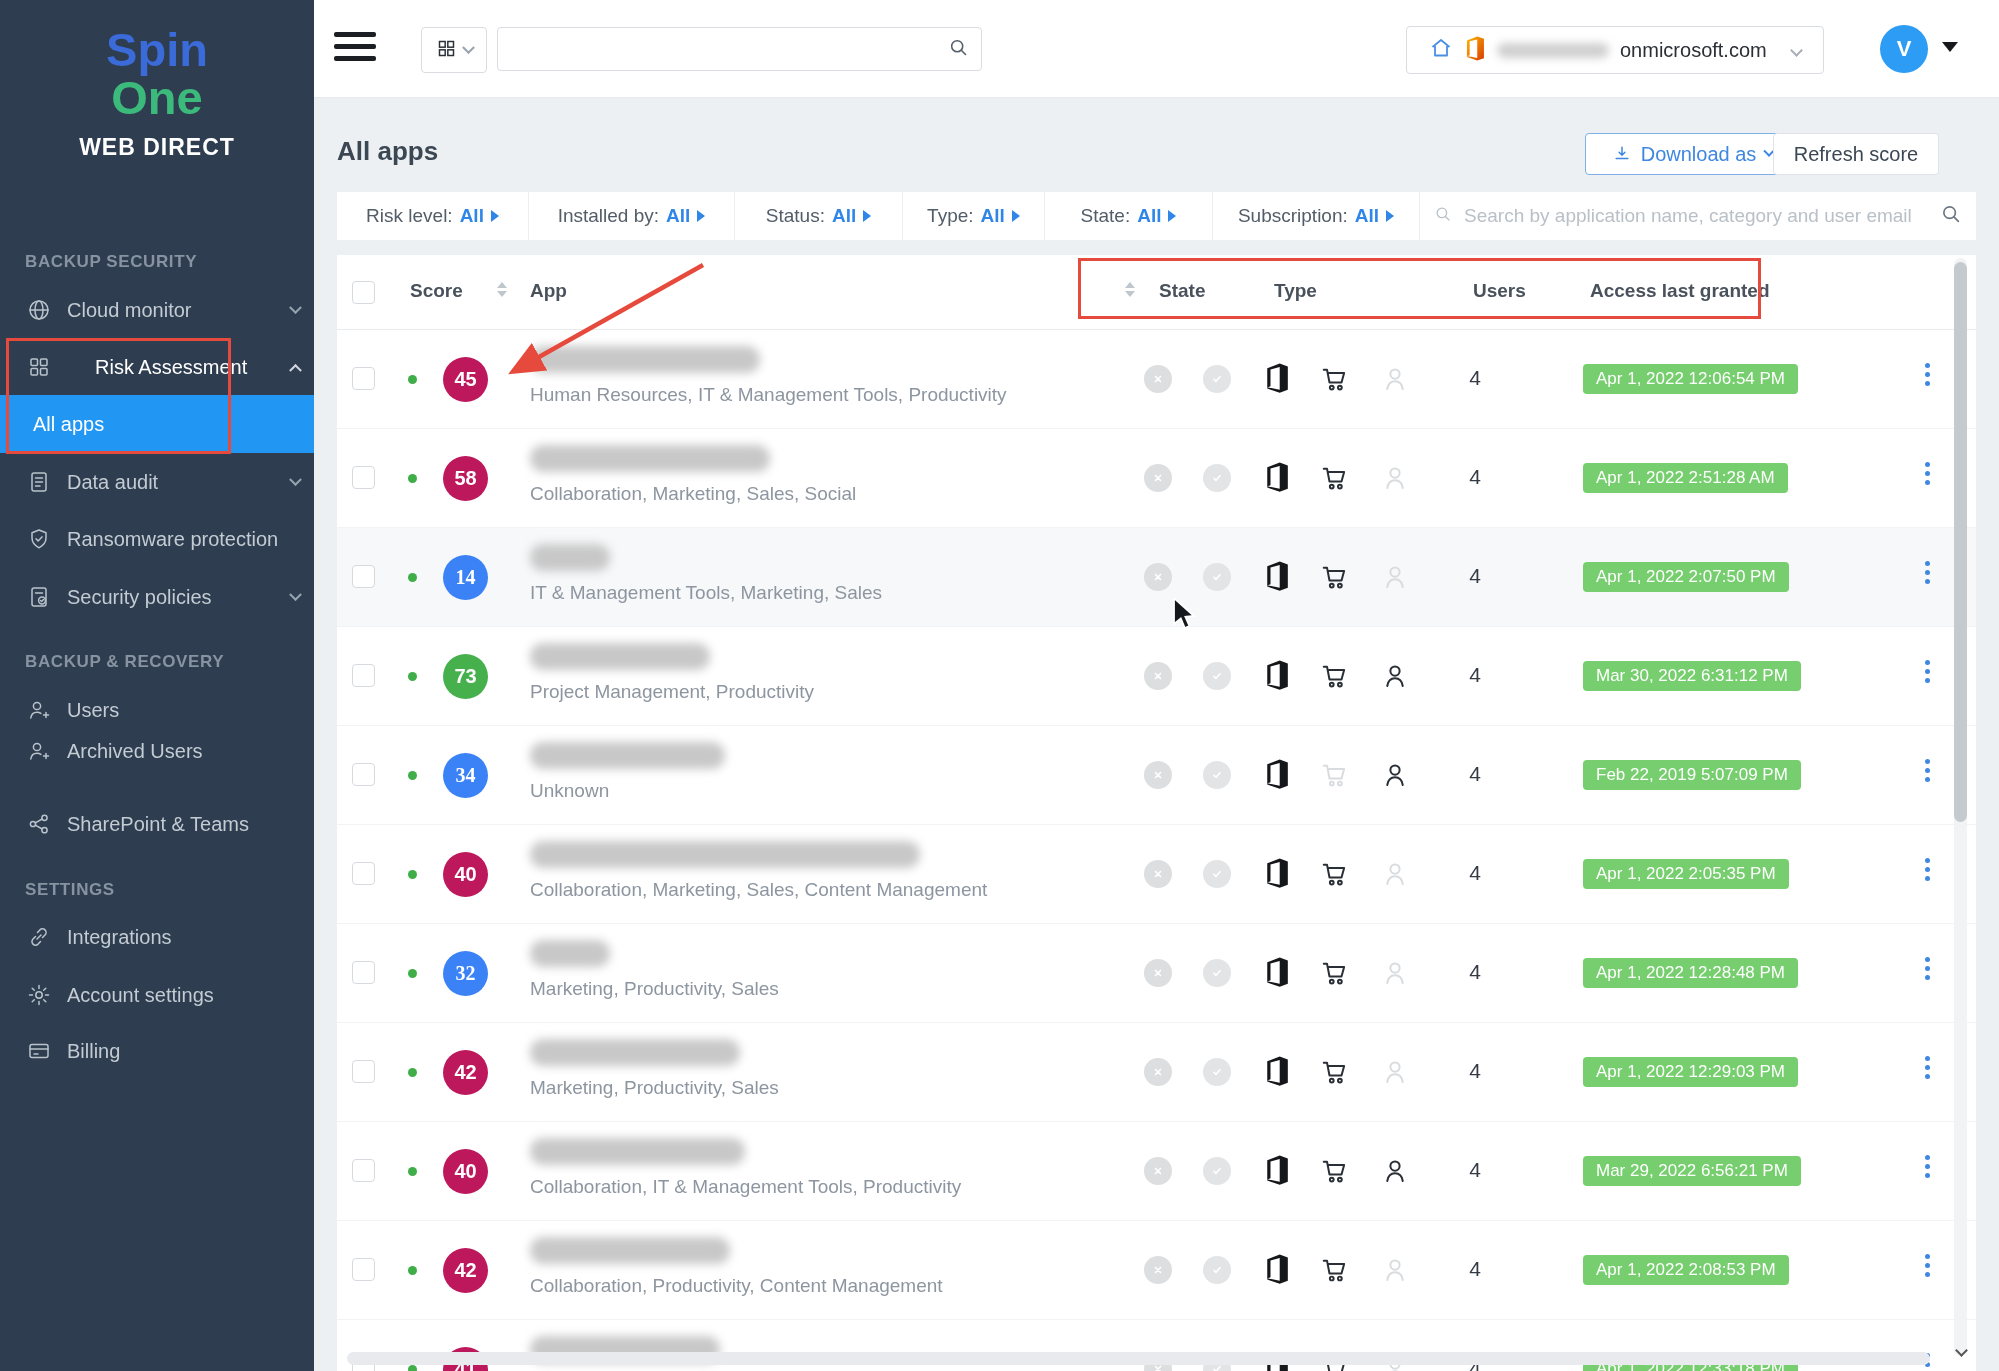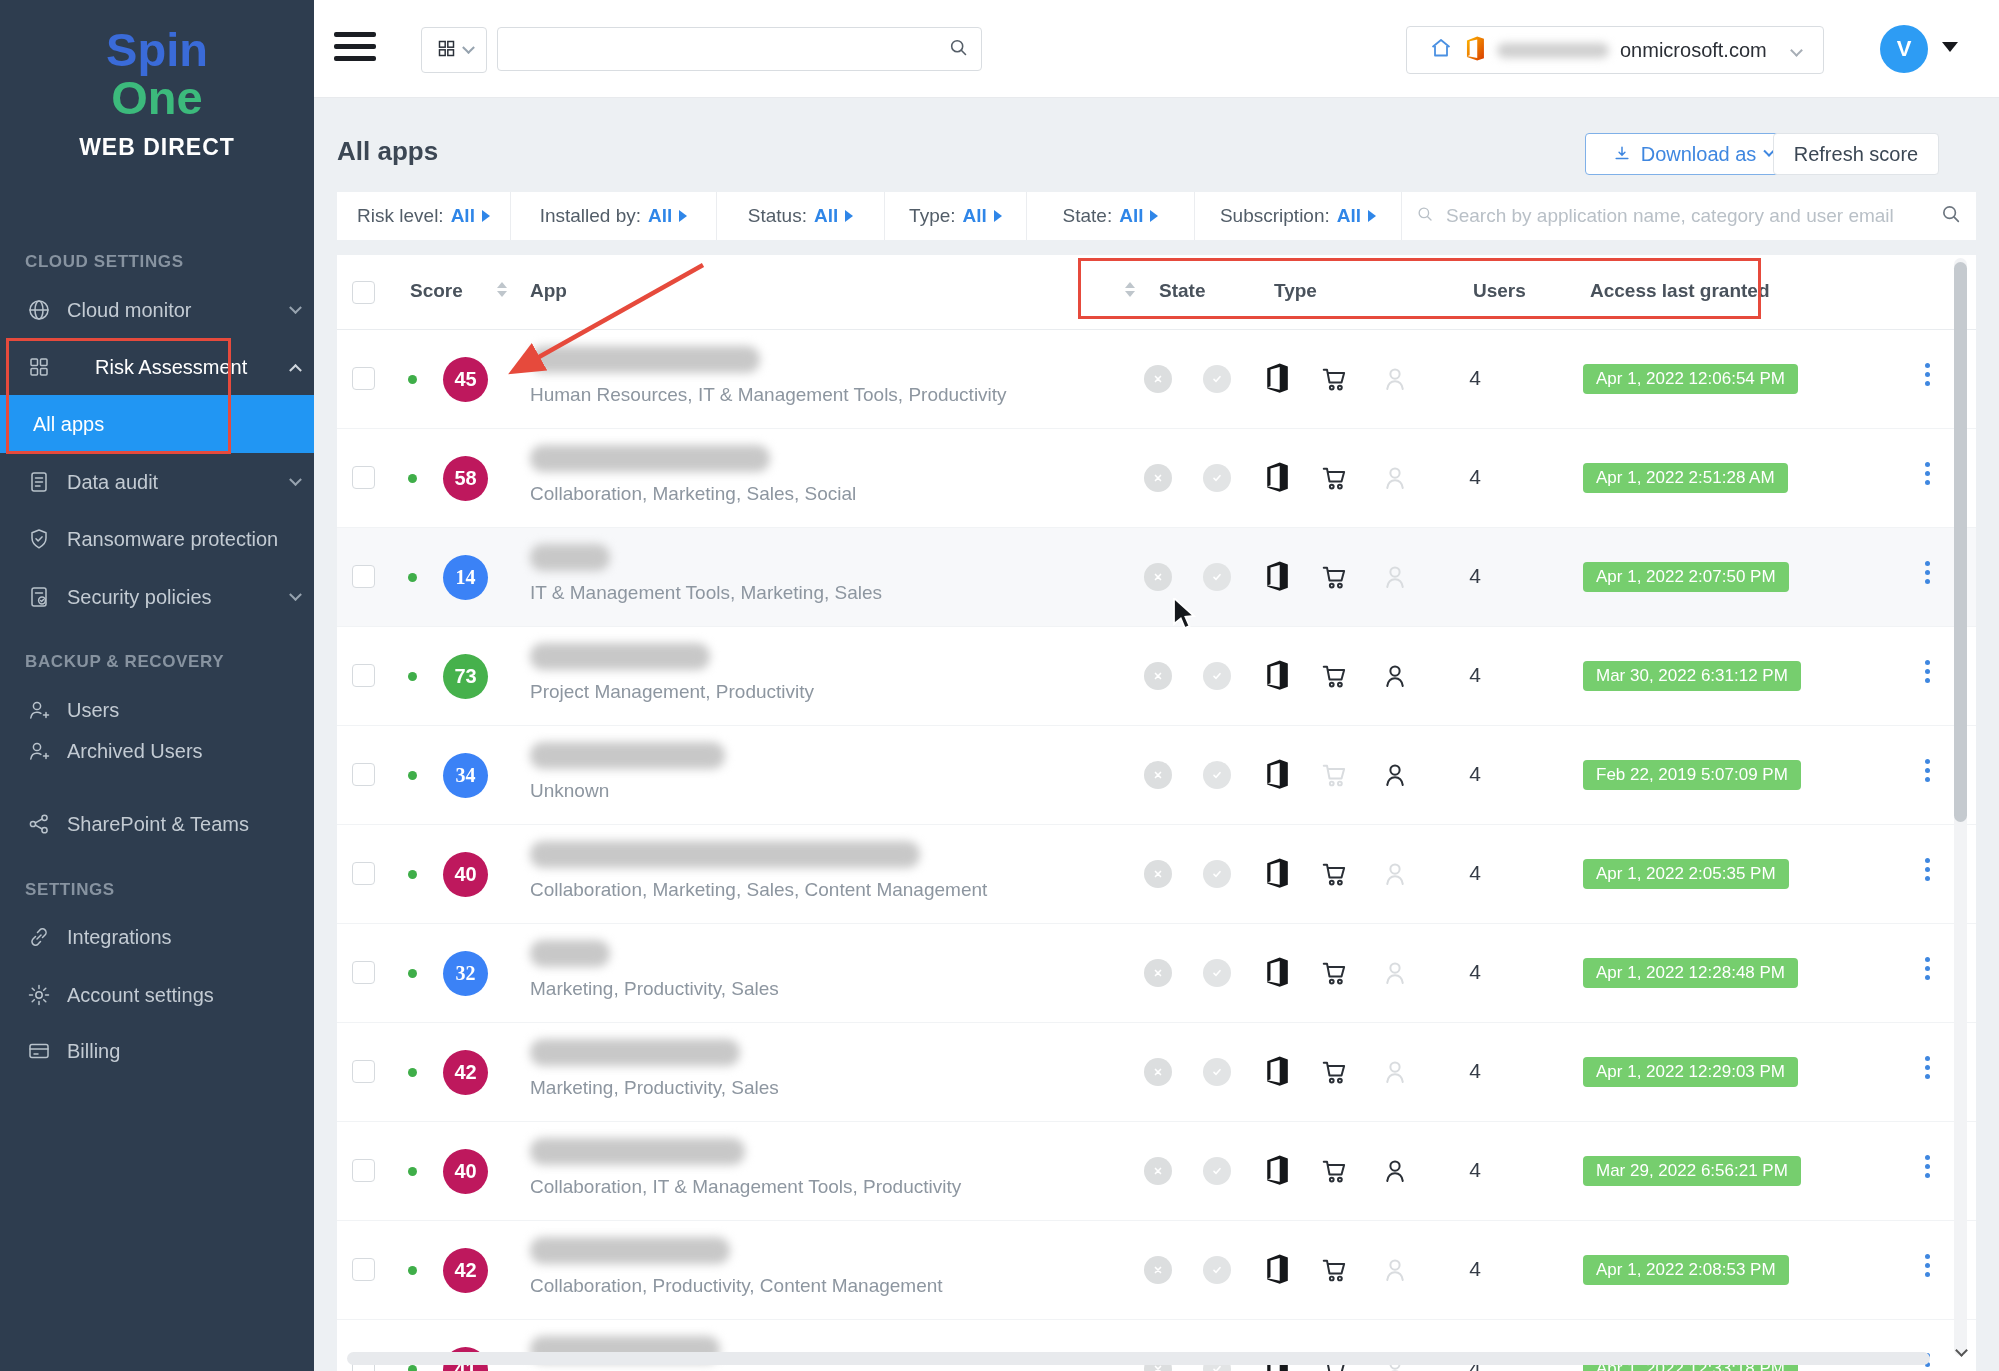--- a/index.html
+++ b/index.html
@@ -112,21 +112,21 @@
 </head>
 <body>
 
 <div class="sidebar">
   <div class="logo">
     <div class="spin">Spin</div>
     <div class="one">One</div>
     <div class="edition">WEB DIRECT</div>
   </div>
 
-  <div class="sec-title" style="top:252px;">CLOUD SETTINGS</div>
+  <div class="sec-title" style="top:252px;">BACKUP SECURITY</div>
 
   <div class="side-item" style="top:295px;">
     <span class="sideicon"><svg viewBox="0 0 24 24">
           <circle cx="12" cy="12" r="9"></circle>
           <ellipse cx="12" cy="12" rx="4" ry="9"></ellipse>
           <path d="M3 12h18"></path>
         </svg></span>
     <span class="lbl">Cloud monitor</span>
     <span class="chev down"></span>
   </div>
@@ -290,21 +290,21 @@
         <path d="M12 4v9M8.5 10l3.5 3.5L15.5 10M5 17.5h14"></path>
       </svg>
     <span>Download as</span>
     <span class="chevb"></span>
   </div>
   <div class="rfbtn">
     <span>Refresh score</span>
   </div>
 
   <div class="filterbar">
-    <div class="fitem" style="width:174px;">
+    <div class="fitem" style="width:192px;">
       <span>Risk level:</span>
         <b>All</b>
         <span class="ftri"></span>
     </div>
     <div class="fitem" style="width:206px;">
       <span>Installed by:</span>
         <b>All</b>
         <span class="ftri"></span>
     </div>
     <div class="fitem" style="width:168px;">

